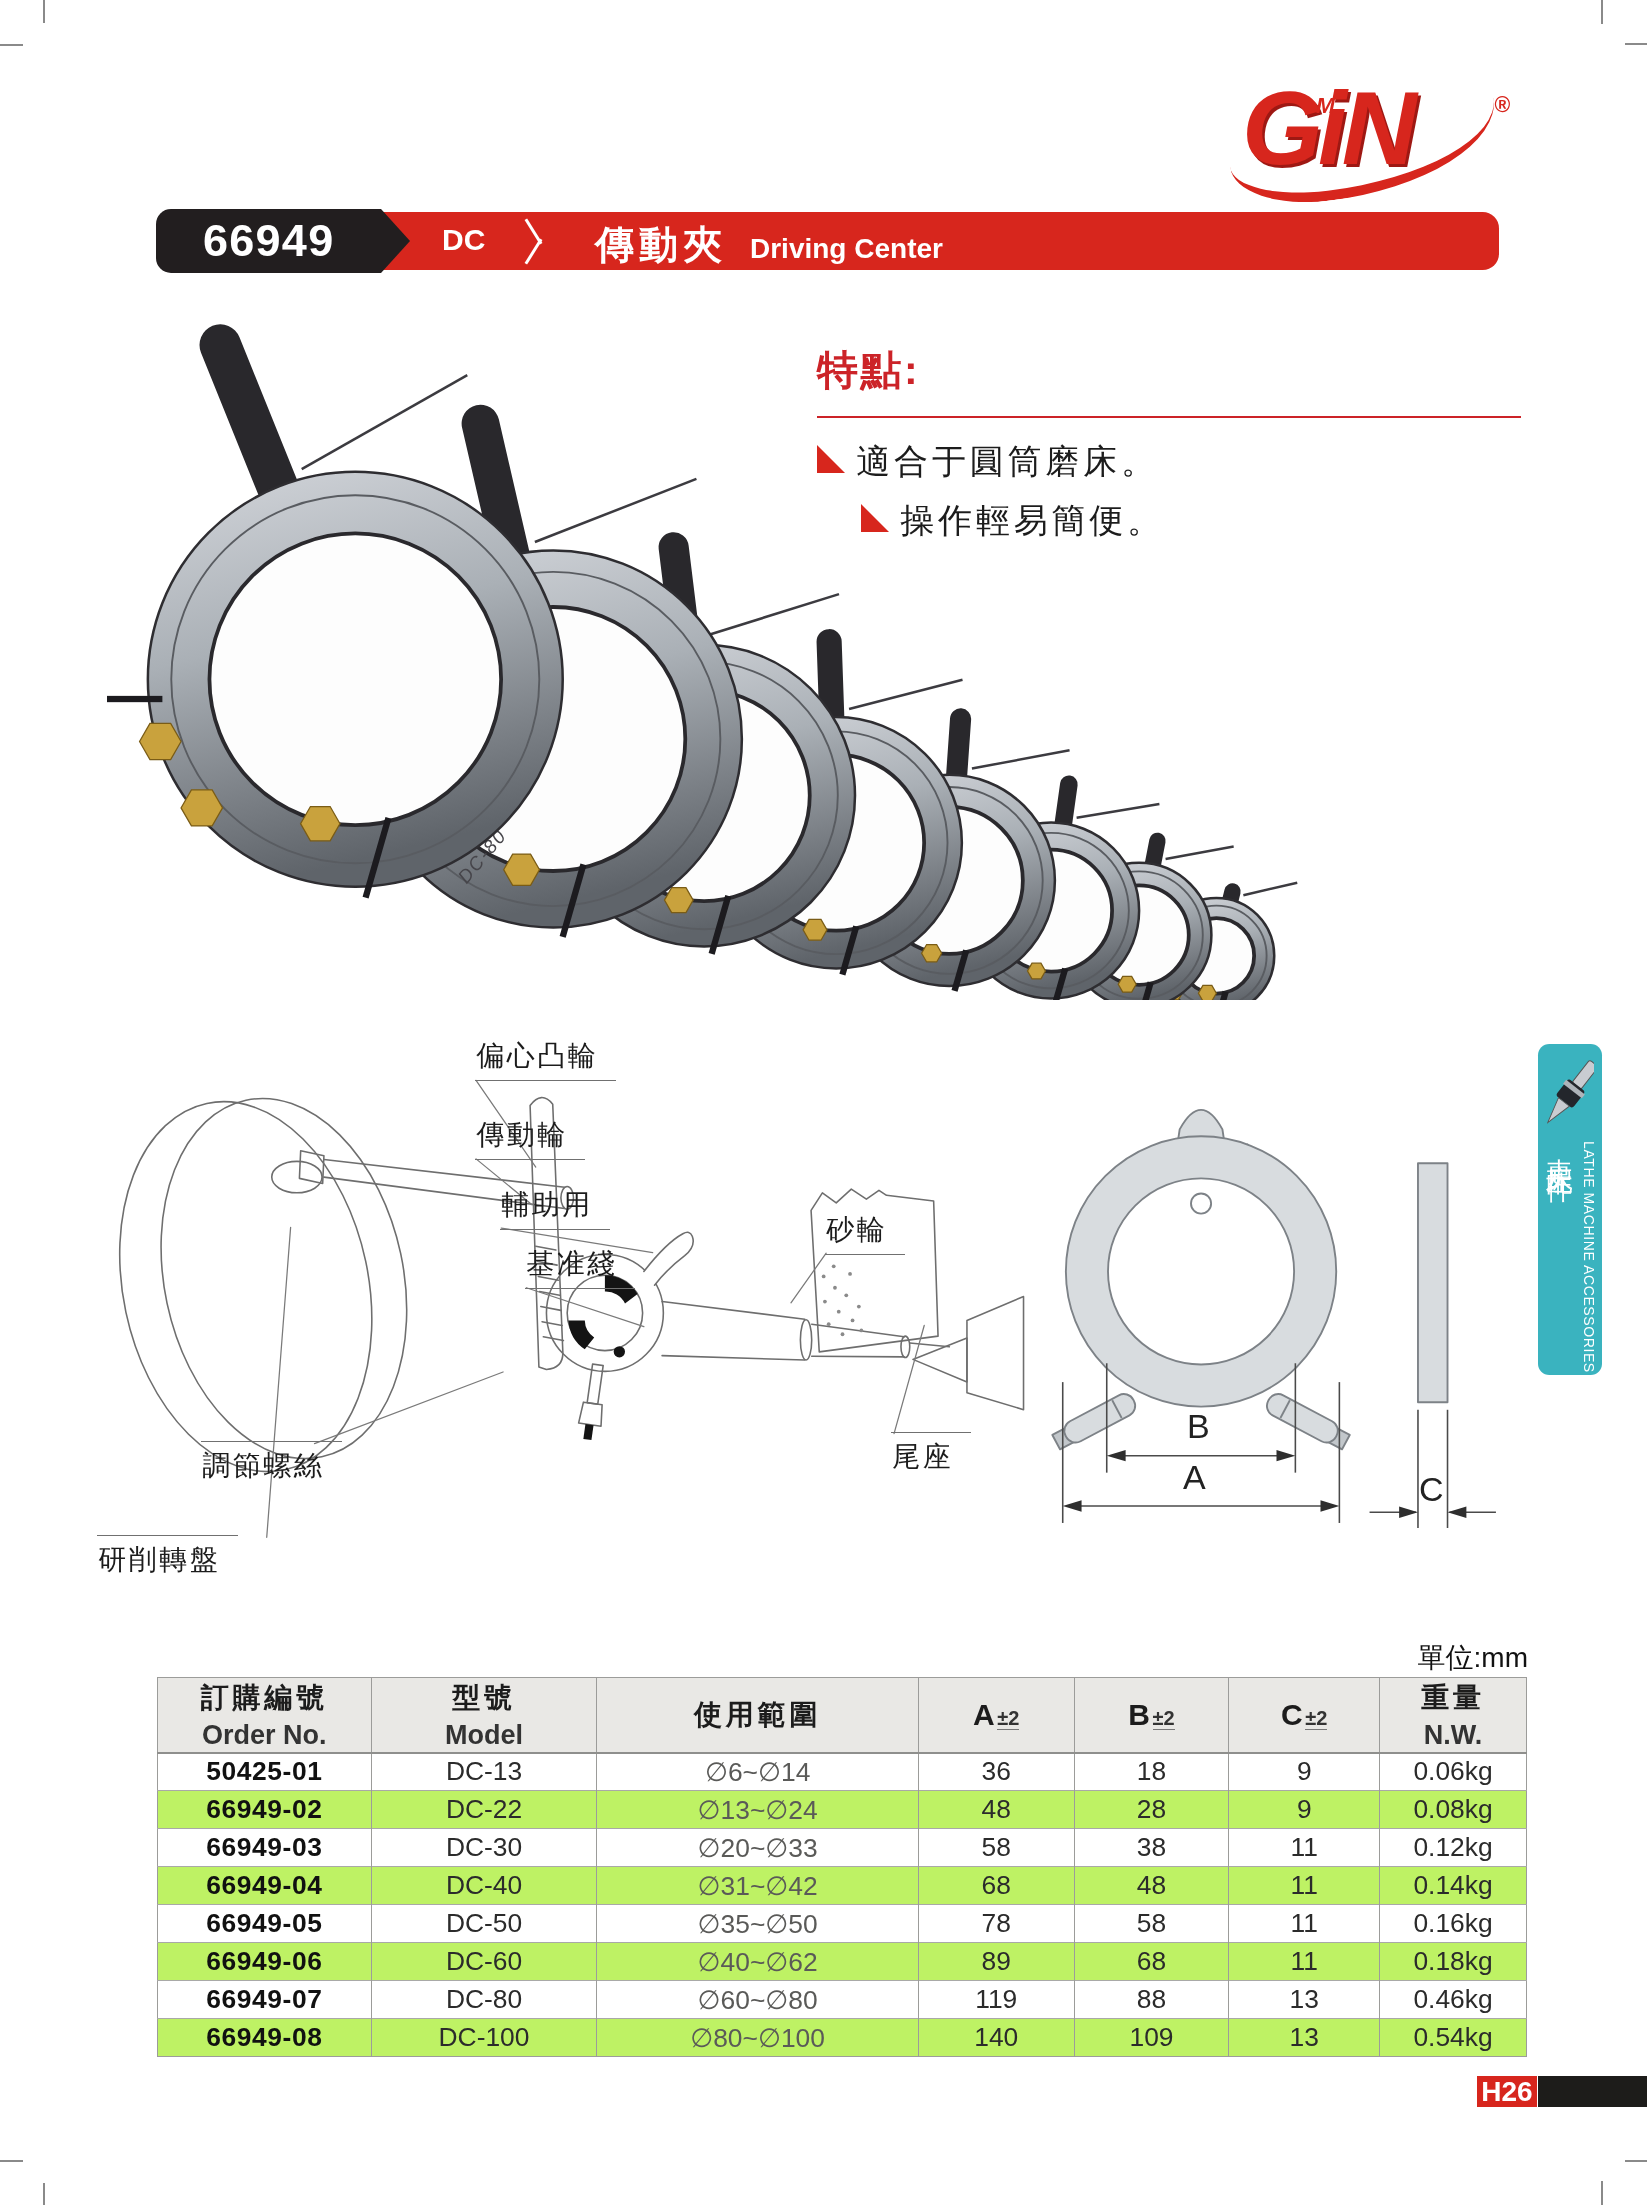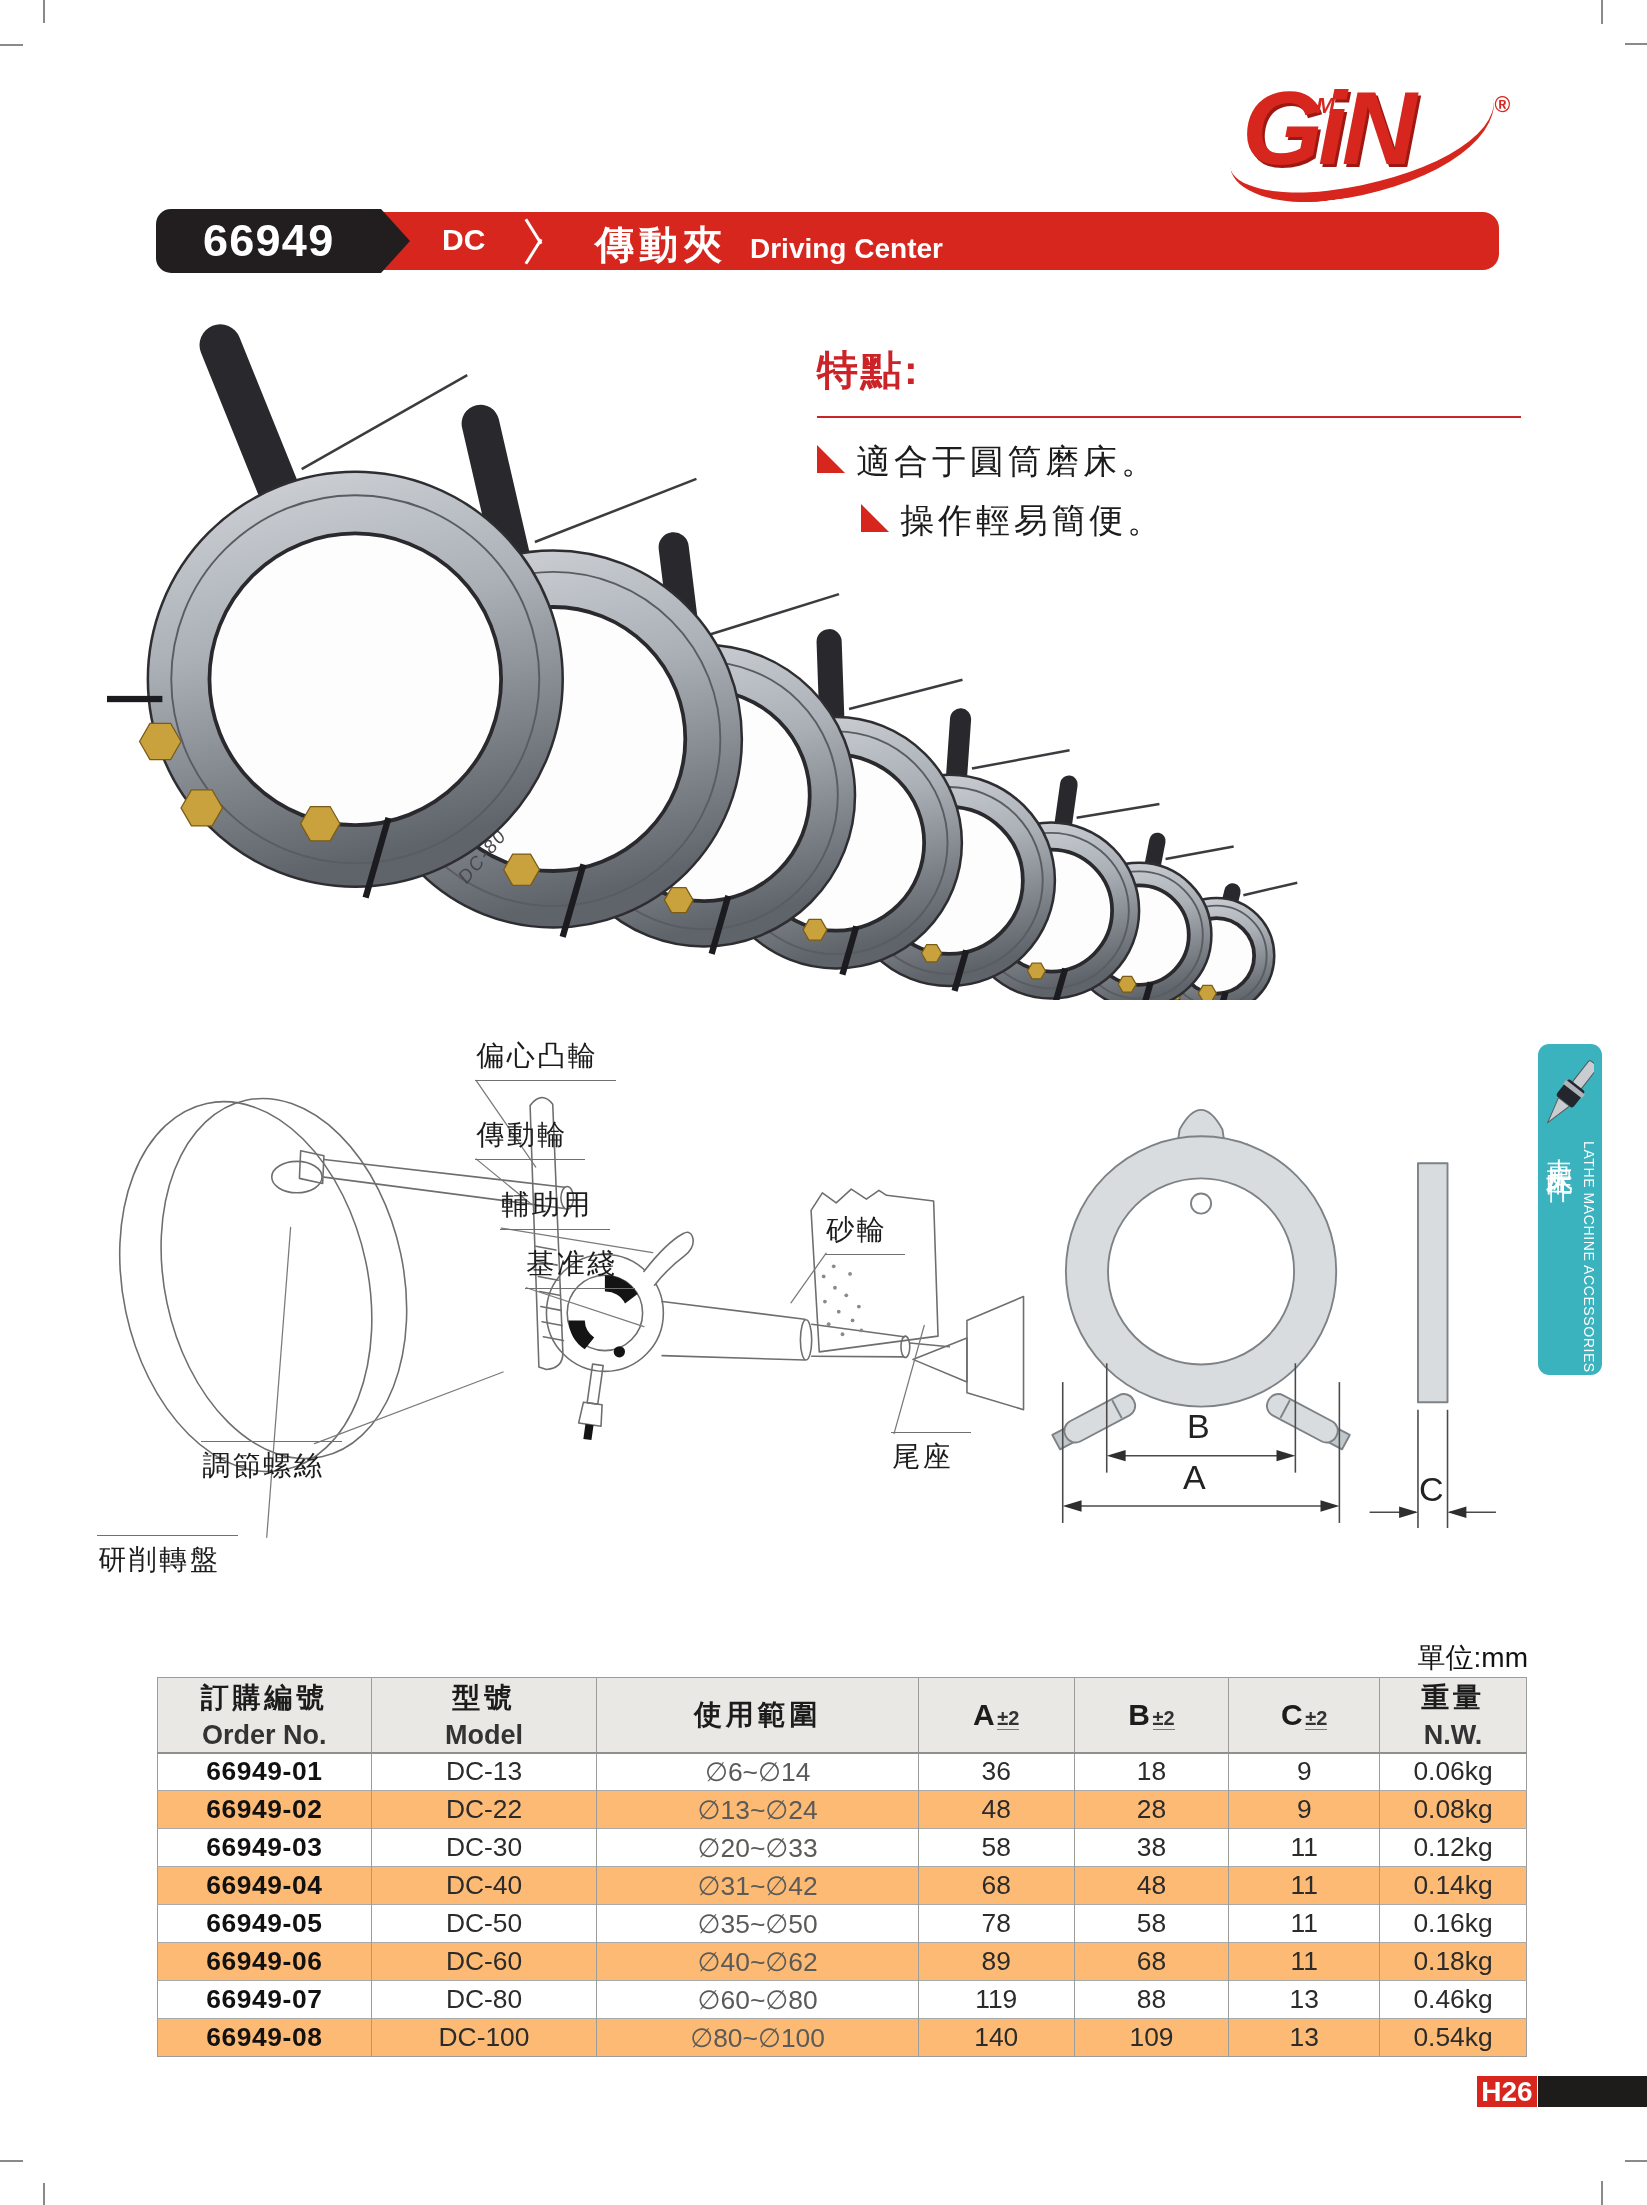--- a/index.html
+++ b/index.html
@@ -73,21 +73,21 @@
           font-size:28px; color:#111; }
 
   
   .spec { position:absolute; left:157px; top:1677px; width:1370px; border-collapse:collapse;
           font-size:26.4px; color:#2b2b2b; border:1.3px solid #9c9c9a; }
   .spec th, .spec td { border-left:1.3px solid #9c9c9a; text-align:center; vertical-align:middle; }
   .spec th:first-child, .spec td:first-child { border-left:none; }
   .spec thead th { background:#e9e8e5; height:75px; border-bottom:2.5px solid #8f8f8d; }
   .spec tbody tr { height:38px; }
   .spec tbody tr + tr td { border-top:1.9px solid #a9a9a7; }
-  .spec tbody tr.alt { background:#fdba74; }
+  .spec tbody tr.alt { background:#bef264; }
   .spec td.order-col { font-weight:bold; color:#111; letter-spacing:0.6px; }
   .spec td.range-col { color:#5a5a58; }
   .hzh { font-size:28px; color:#1c1c1c; letter-spacing:3.8px; }
   .hen { font-size:27px; color:#333; margin-top:2.5px; letter-spacing:0; }
   .dimletter { font-size:30px; font-weight:bold; color:#1c1c1c; }
   .tol { font-size:20px; color:#333; margin-left:2.5px; border-bottom:1.3px solid #777; }
 
   
   .pageno-red { position:absolute; left:1477px; top:2076px; width:60px; height:31px;
                 background:#d7261d; color:#fff; font-size:28px; font-weight:bold;
@@ -428,21 +428,21 @@
       <th>
         <span class="dimletter">C</span><span class="tol">±2</span></th>
       <th>
         <div class="hzh">重量</div>
           <div class="hen">N.W.</div>
         </th>
     </tr>
   </thead>
   <tbody>
       <tr>
-        <td class="order-col">66949-01</td>
+        <td class="order-col">50425-01</td>
         <td>DC-13</td>
         <td class="range-col">∅6~∅14</td>
         <td>36</td>
         <td>18</td>
         <td>9</td>
         <td>0.06kg</td>
       </tr>
       <tr class="alt">
         <td class="order-col">66949-02</td>
         <td>DC-22</td>

